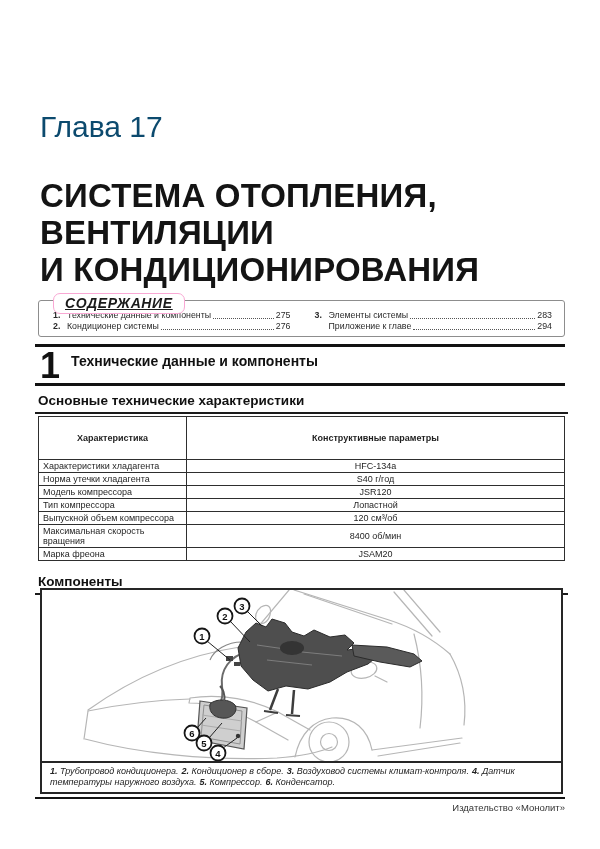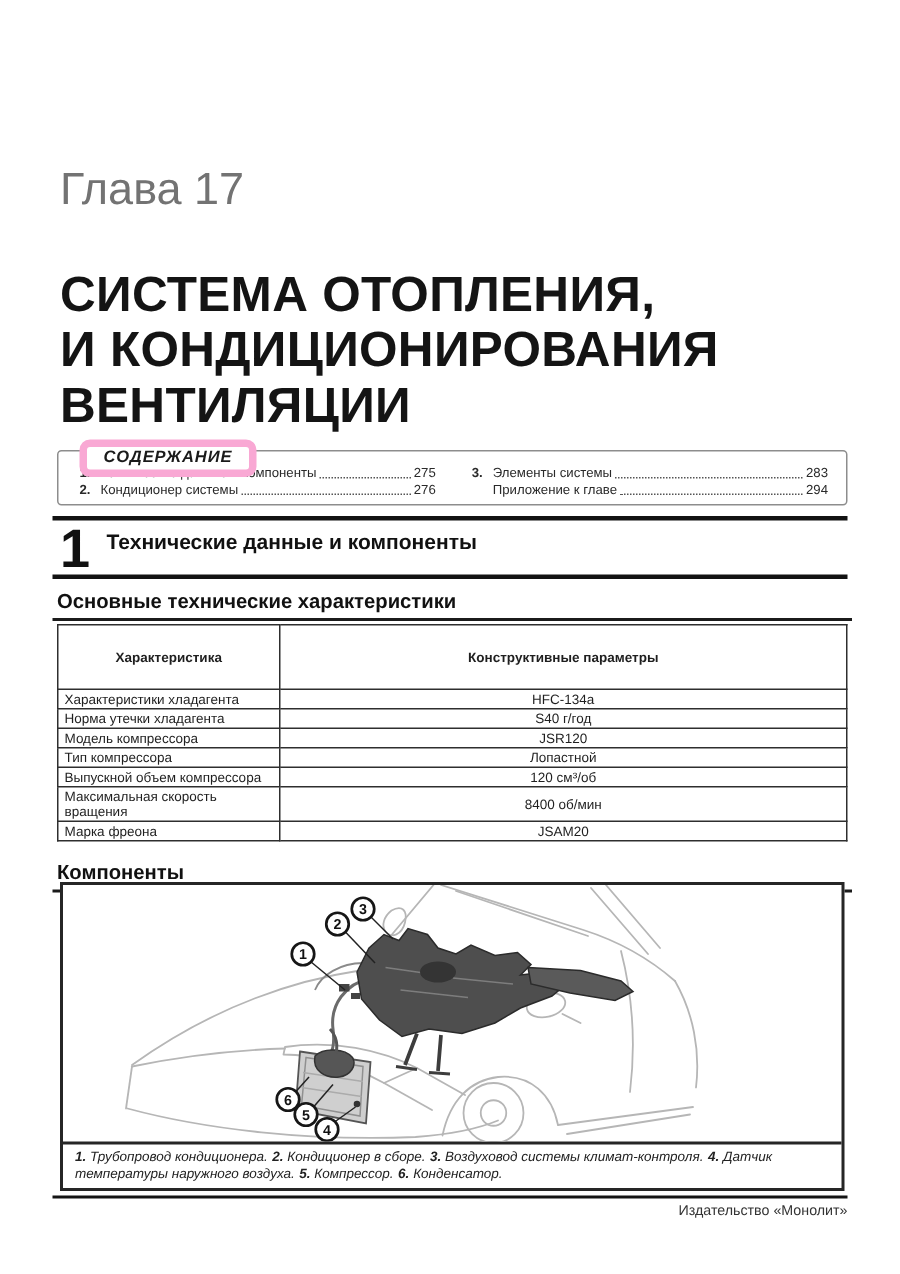--- a/index.html
+++ b/index.html
@@ -3,30 +3,30 @@
 <meta charset="utf-8">
 <style>
   html,body { margin:0; padding:0; background:#e8e8e8; }
   .page {
     position:relative; width:600px; height:849px; background:#ffffff;
     font-family:"Liberation Sans", sans-serif; color:#1a1a1a;
     margin:0 auto; overflow:hidden;
   }
 
   
-  .chapter { position:absolute; left:40px; top:110px; font-size:30px; font-weight:400; color:#737373; }
+  .chapter { position:absolute; left:40px; top:110px; font-size:30px; font-weight:400; color:#0c4a6e; }
   .title   { position:absolute; left:40px; top:177px; font-size:33px; font-weight:800;
              line-height:37px; letter-spacing:0.2px; color:#141414; }
 
   
   .toc { position:absolute; left:38px; top:300px; width:527px; height:37px;
          border:1px solid #8d8d8d; border-radius:3px; box-sizing:border-box; }
   .toc-tab { position:absolute; left:14px; top:-8px; background:#fff;
-             border:5px solid #f9a8d4; border-radius:7px; padding:1px 11px 2px 11px;
-             font-size:11px; font-weight:700; font-style:italic; letter-spacing:0.6px; }
+             border:1px solid #f9a8d4; border-radius:7px; padding:1px 11px 2px 11px;
+             font-size:14px; font-weight:700; font-style:italic; letter-spacing:0.6px;text-decoration:underline; }
   .toc-cols { display:flex; padding:9px 12px 0 14px; gap:24px; }
   .toc-col { flex:1; min-width:0; }
   .toc-entry { display:flex; font-size:8.8px; line-height:11px; color:#2a2a2a; }
   .toc-num { font-weight:700; width:14px; flex:none; }
   .toc-label { flex:none; white-space:nowrap; }
   .toc-dots { flex:1; border-bottom:1.5px dotted #555; margin:0 2px 2.5px 2px; min-width:6px; }
   .toc-page { flex:none; }
 
   
   .section-band { position:absolute; left:35px; top:344px; width:530px; height:36px;
@@ -69,22 +69,22 @@
 </style>
 </head>
 <body>
 
 <div class="page">
 
   <div class="chapter">Глава 17</div>
 
   <div class="title">
     <div>СИСТЕМА ОТОПЛЕНИЯ,</div>
+    <div>ВЕНТИЛЯЦИИ</div>
     <div>И КОНДИЦИОНИРОВАНИЯ</div>
-    <div>ВЕНТИЛЯЦИИ</div>
   </div>
 
   <div class="toc">
     <div class="toc-tab">СОДЕРЖАНИЕ</div>
     <div class="toc-cols">
       <div class="toc-col">
         <div class="toc-entry">
           <span class="toc-num">1.</span>
           <span class="toc-label">Технические данные и компоненты</span>
           <span class="toc-dots"></span>

